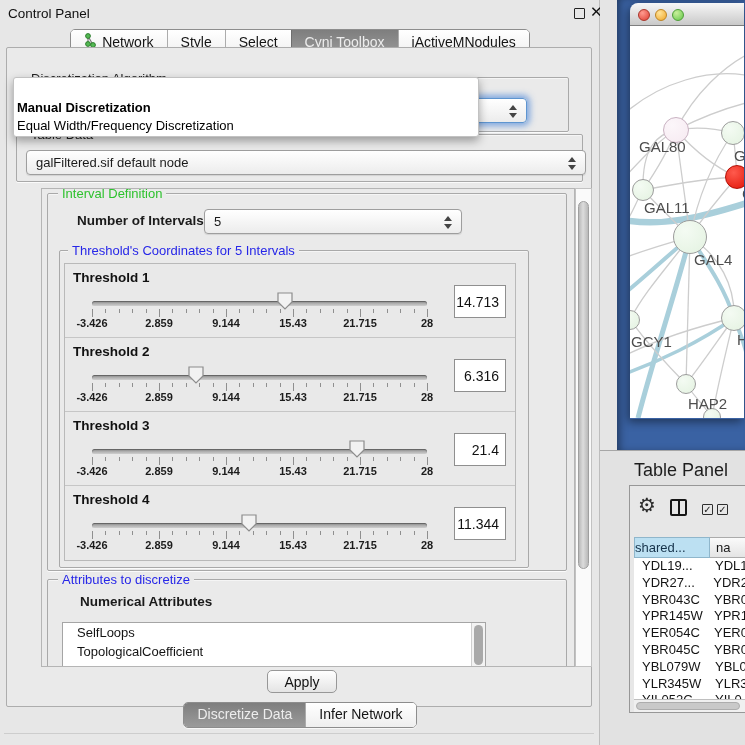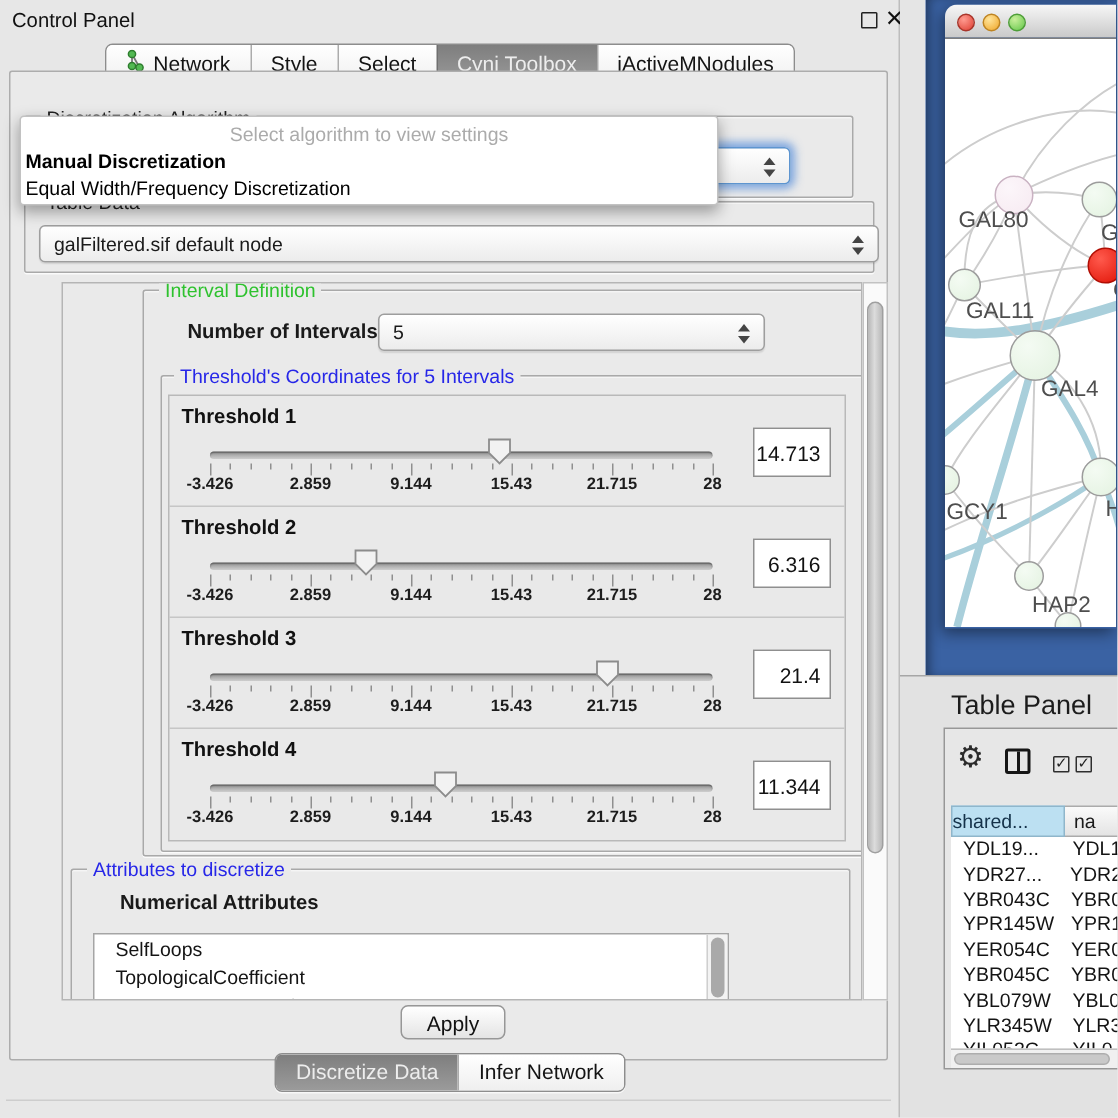--- a/index.html
+++ b/index.html
@@ -141,39 +141,38 @@
 
     <div class="combo focused" style="left:15px; top:50px; width:505px; z-index:10;">
       <span></span>
       <span class="stepper">
           <span class="arr-up"></span>
           <span class="arr-dn"></span>
         </span>
     </div>
 
     <div id="algo-popup">
-      <div class="hint">Select algorithm to view settings</div>
       <div class="opt1">Manual Discretization</div>
       <div class="opt2">Equal Width/Frequency Discretization</div>
     </div>
 
     <div class="groupbox" style="left:9px; top:86px; width:567px; height:48px;">
       <span class="grouplabel gl-dark">Table Data</span>
       <div class="combo" style="left:9px; top:15px; width:560px;">
         <span>galFiltered.sif default node</span>
         <span class="stepper">
             <span class="arr-up"></span>
             <span class="arr-dn"></span>
           </span>
       </div>
     </div>
 
     <div id="viewport">
 
-      <div class="groupbox" style="left:5px; top:4px; width:520px; height:378px;margin-left:48px;">
+      <div class="groupbox" style="left:5px; top:4px; width:520px; height:378px;">
         <span class="grouplabel gl-green">Interval Definition</span>
         <div style="position:absolute; left:29px; top:19px; font-weight:700; font-size:13.5px;">Number of Intervals</div>
         <div class="combo" style="left:156px; top:15px; width:258px;">
           <span>5</span>
           <span class="stepper">
               <span class="arr-up"></span>
               <span class="arr-dn"></span>
             </span>
         </div>
         <div class="groupbox" style="left:11px; top:56px; width:470px; height:318px;">

